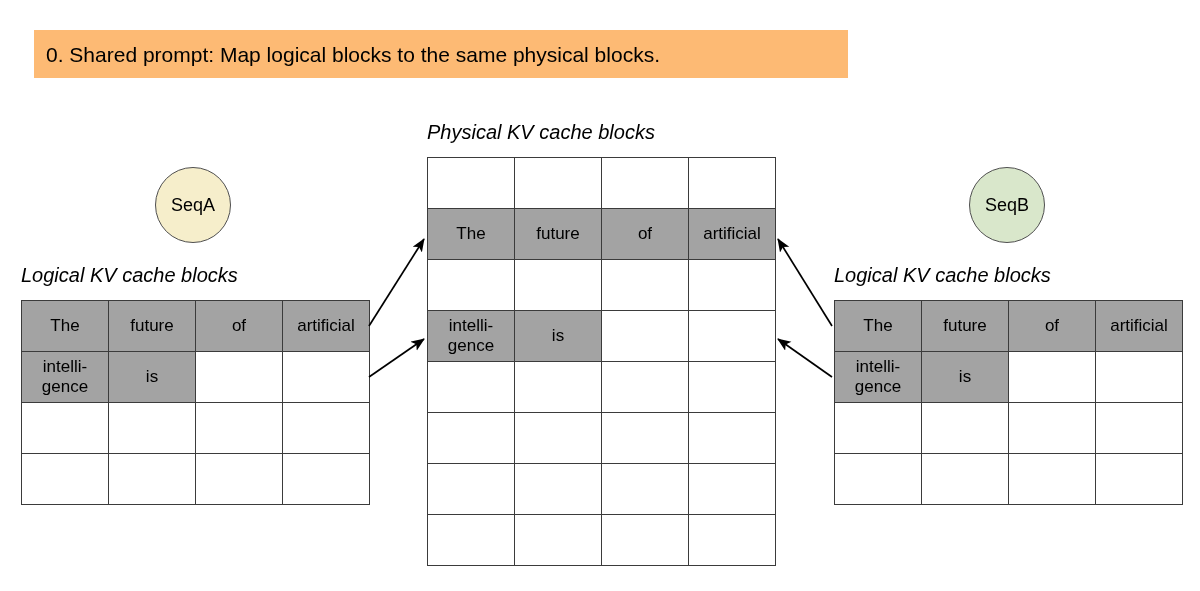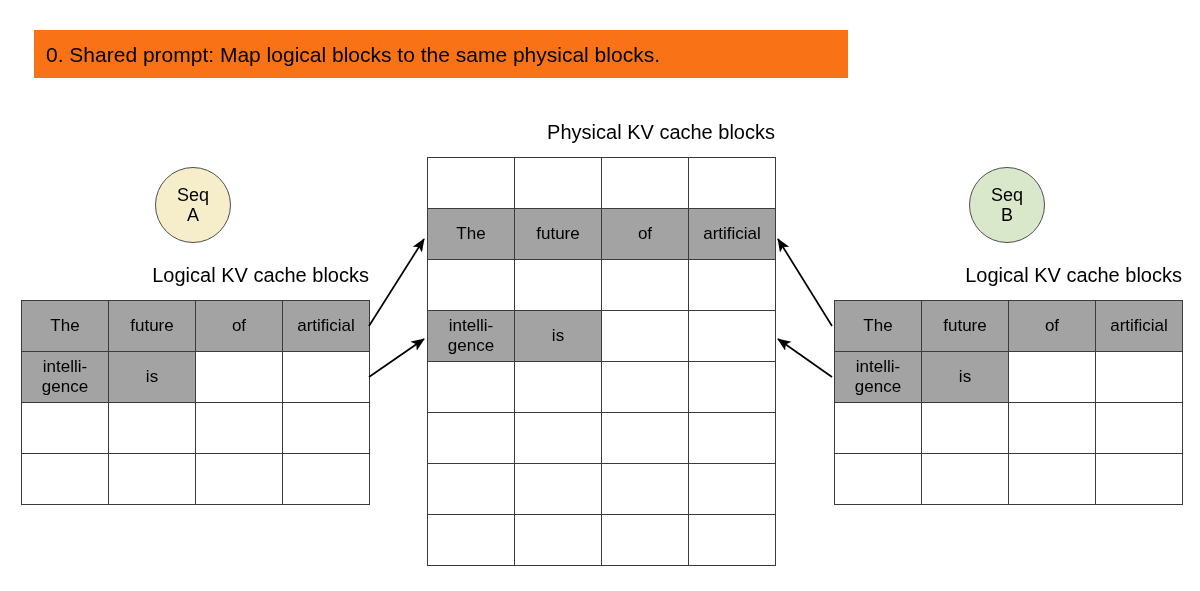--- a/index.html
+++ b/index.html
@@ -17,40 +17,41 @@
     -webkit-font-smoothing: antialiased;
   }
 
   
   #banner {
     position: absolute;
     left: 34px;
     top: 30px;
     width: 814px;
     height: 48px;
-    background: #f97316;
+    background: #fdba74;
     display: flex;
     align-items: center;
   }
   #banner-text {
     padding-left: 12px;
     font-size: 21px;
     line-height: 1;
     color: #000;
     white-space: nowrap;
   }
 
   
   .section-title {
     position: absolute;
     font-size: 20px;
     line-height: 1;
-    text-align: right;
+    text-align: left;
     white-space: nowrap;
     color: #000;
+    font-style: italic;
   }
   #physical-title {
     left: 427px;
     top: 122px;
     width: 348px;
   }
   #left-logical-title {
     left: 21px;
     top: 265px;
     width: 348px;
@@ -63,21 +64,21 @@
 
   
   .seq-circle {
     position: absolute;
     width: 76px;
     height: 76px;
     border-radius: 50%;
     border: 1.3px solid #4f4f4f;
     box-sizing: border-box;
     display: flex;
-    flex-direction: column;
+    flex-direction: row;
     align-items: center;
     justify-content: center;
     font-size: 18px;
     line-height: 1.12;
   }
   #seq-a { left: 155px; top: 167px; background: #f6eecb; }
   #seq-b { left: 969px; top: 167px; background: #d9e7cb; }
 
   
   .kv-table {

